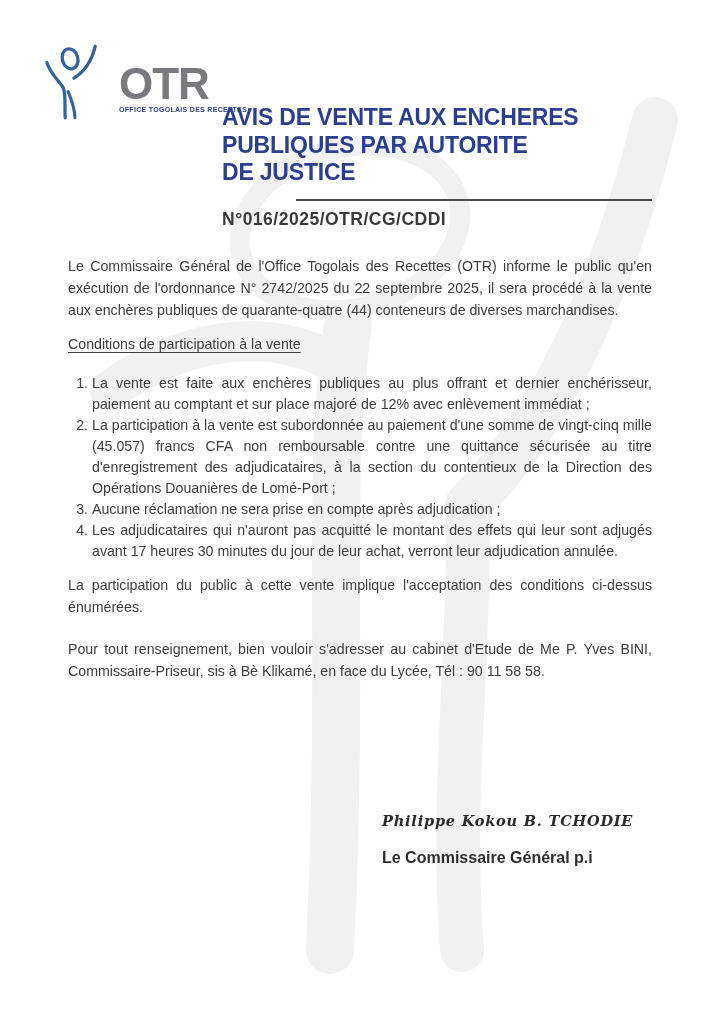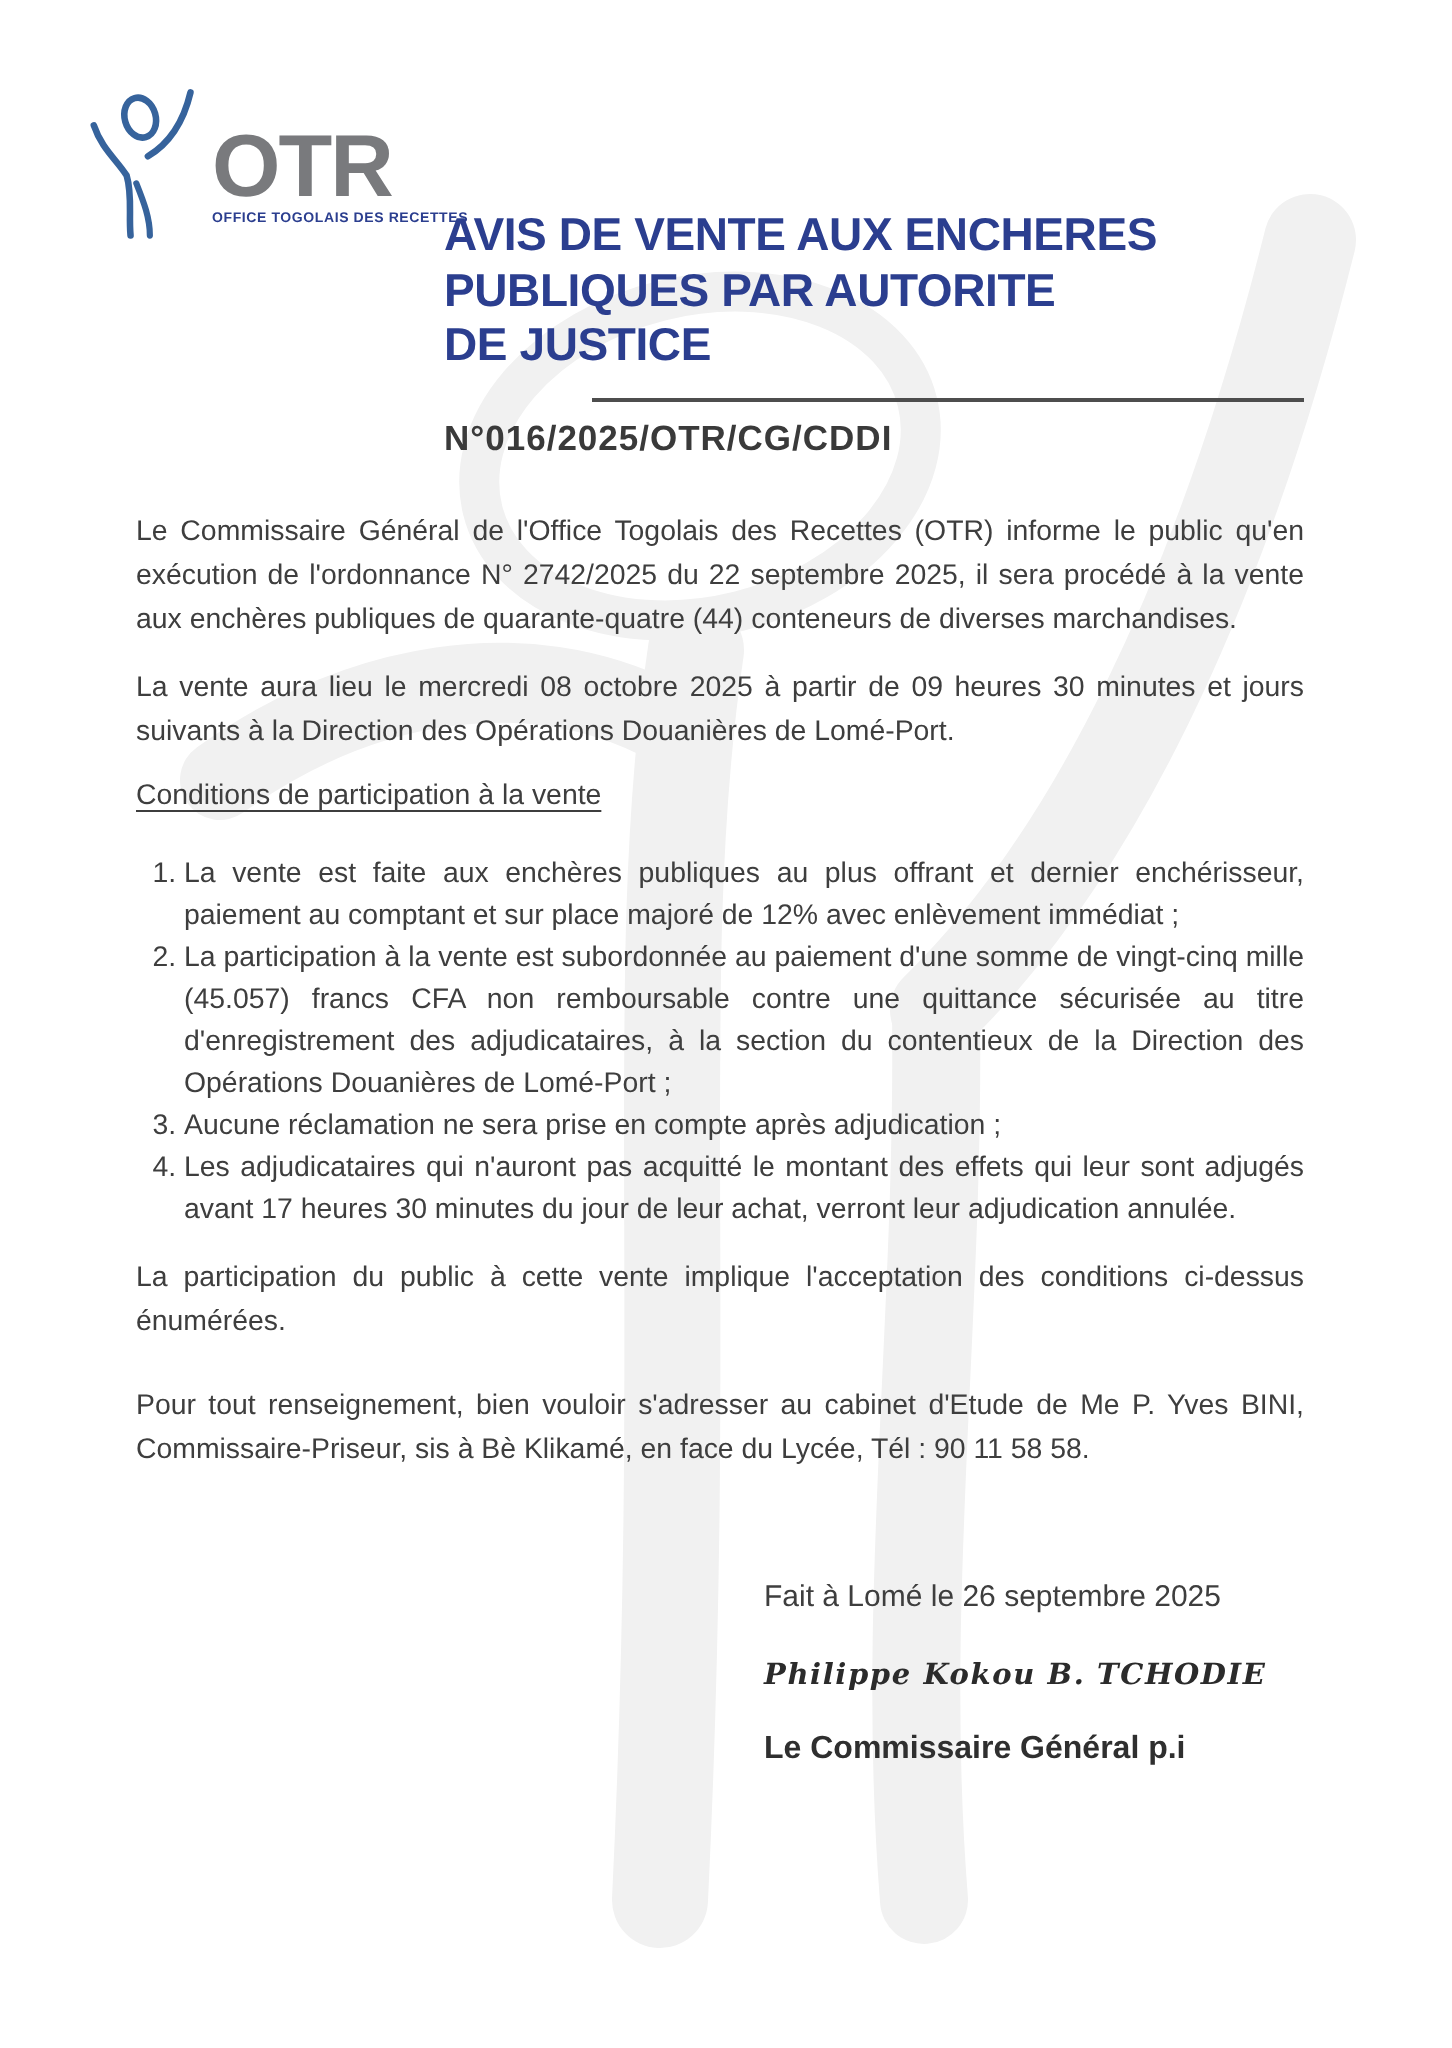--- a/index.html
+++ b/index.html
@@ -10,21 +10,21 @@
     overflow:hidden;
     font-family:"Liberation Sans", sans-serif;
     color:#3e3e3e;
   }
   
   .watermark{position:absolute;left:0;top:0;z-index:0;}
   
   .content{position:relative;z-index:1;}
   .logo{position:absolute;left:44px;top:42px;display:flex;}
   .logo-figure{flex:0 0 auto;}
-  .logo-text{margin-left:4px;margin-top:24px;}
+  .logo-text{margin-left:17px;margin-top:24px;}
   .logo-acronym{
     font-size:44px;font-weight:bold;color:#797a7d;
     line-height:36px;letter-spacing:-1px;
   }
   .logo-caption{
     margin-top:4px;font-size:7px;font-weight:bold;
     letter-spacing:0.3px;color:#2b3e8f;white-space:nowrap;
   }
   .title-block{position:absolute;right:74px;top:104px;width:430px;}
   .doc-title{
@@ -104,32 +104,30 @@
         <div>AVIS DE VENTE AUX ENCHERES</div>
         <div>PUBLIQUES PAR AUTORITE</div>
         <div>DE JUSTICE</div>
       </h1>
       <div class="title-divider"></div>
       <div class="doc-ref">N°016/2025/OTR/CG/CDDI</div>
     </div>
 
     <div class="main">
       <p>Le Commissaire Général de l'Office Togolais des Recettes (OTR) informe le public qu'en exécution de l'ordonnance N° 2742/2025 du 22 septembre 2025, il sera procédé à la vente aux enchères publiques de quarante-quatre (44) conteneurs de diverses marchandises.</p>
-      <p class="sp10">La vente aura lieu le mercredi 08 octobre 2025 à partir de 09 heures 30 minutes et jours suivants à la Direction des Opérations Douanières de Lomé-Port.</p>
       <h2 class="conditions-heading">Conditions de participation à la vente</h2>
       <ol class="conditions-list">
         <li>La vente est faite aux enchères publiques au plus offrant et dernier enchérisseur, paiement au comptant et sur place majoré de 12% avec enlèvement immédiat ;</li>
         <li>La participation à la vente est subordonnée au paiement d'une somme de vingt-cinq mille (45.057) francs CFA non remboursable contre une quittance sécurisée au titre d'enregistrement des adjudicataires, à la section du contentieux de la Direction des Opérations Douanières de Lomé-Port ;</li>
         <li>Aucune réclamation ne sera prise en compte après adjudication ;</li>
         <li>Les adjudicataires qui n'auront pas acquitté le montant des effets qui leur sont adjugés avant 17 heures 30 minutes du jour de leur achat, verront leur adjudication annulée.</li>
       </ol>
       <p class="sp9">La participation du public à cette vente implique l'acceptation des conditions ci-dessus énumérées.</p>
       <p>Pour tout renseignement, bien vouloir s'adresser au cabinet d'Etude de Me P. Yves BINI, Commissaire-Priseur, sis à Bè Klikamé, en face du Lycée, Tél : 90 11 58 58.</p>
     </div>
 
     <div class="signature">
-      <div class="place-date">Fait à Lomé le 26 septembre 2025</div>
       <div class="signatory-name">Philippe Kokou B. TCHODIE</div>
       <div class="signatory-title">Le Commissaire Général p.i</div>
     </div>
 
   </div>
 </div>
 
 </body></html>

